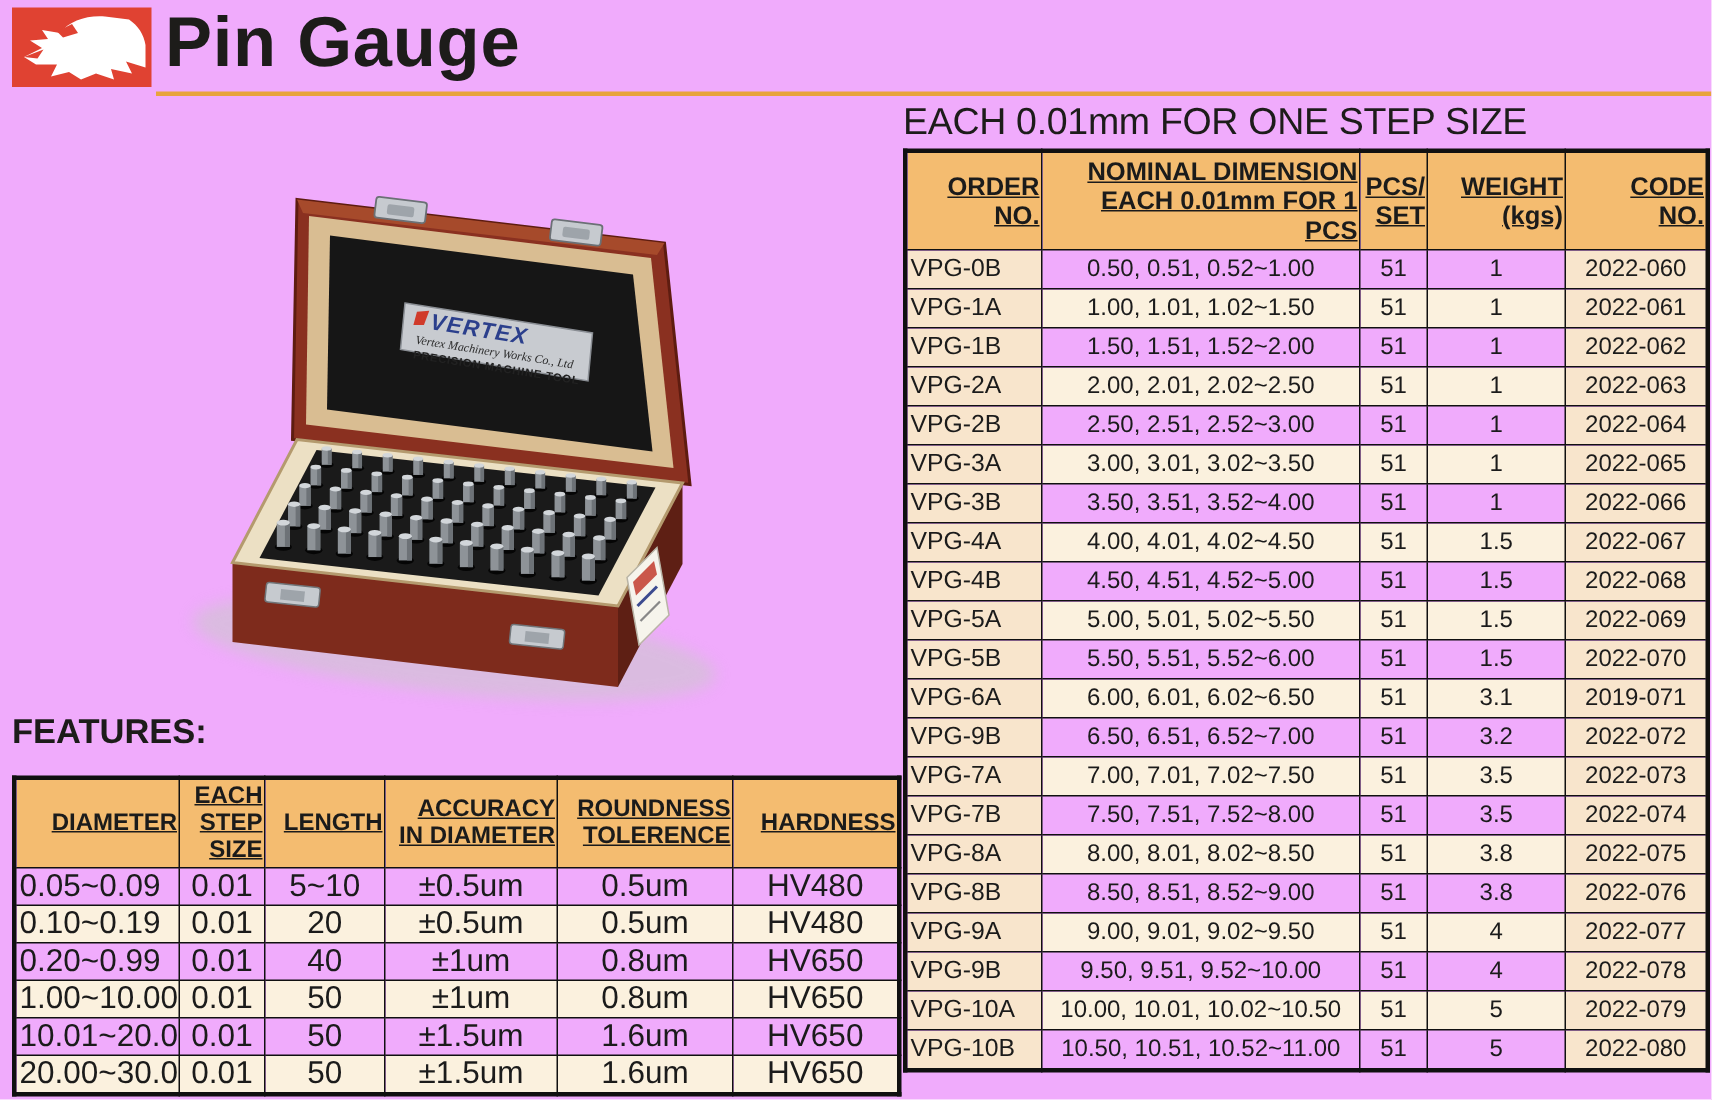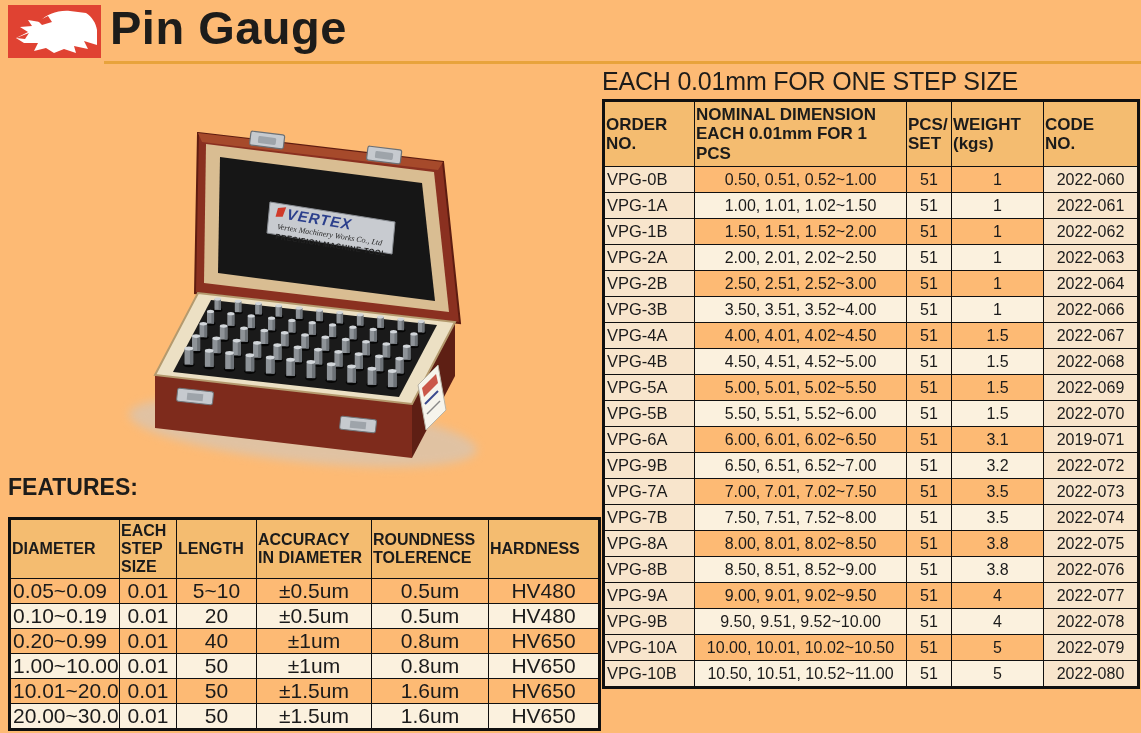--- a/index.html
+++ b/index.html
@@ -1,32 +1,32 @@
 <!DOCTYPE html>
 <html><head>
 <meta charset="utf-8">
 <style>
   html,body{margin:0;padding:0;background:#fff;}
-  .page{position:relative;width:1141px;height:733px;background:#fdba74;overflow:hidden;
+  .page{position:relative;width:1141px;height:733px;background:#f0abfc;overflow:hidden;
         font-family:"Liberation Sans", sans-serif;color:#1b1b1b;}
   
   .logo{position:absolute;left:8px;top:5px;width:93px;height:53px;background:#e04232;}
   .logo svg{display:block;width:100%;height:100%;}
   .title{position:absolute;left:110px;top:0px;font-size:47px;font-weight:bold;color:#1d1c1a;letter-spacing:0.5px;}
   .rule{position:absolute;left:104px;top:61px;width:1037px;height:3px;background:#e8a33c;}
   
   .photo{position:absolute;left:28px;top:80px;width:565px;height:405px;}
   
   .feat-heading{position:absolute;left:8px;top:474px;font-size:23px;font-weight:bold;color:#1d1c1a;}
   .step-heading{position:absolute;left:602px;top:67px;font-size:25px;font-weight:normal;color:#1d1c1a;letter-spacing:-0.2px;}
   
   table{border-collapse:collapse;table-layout:fixed;}
   th,td{border:1.6px solid #101010;overflow:hidden;}
   table{border:3px solid #101010;}
-  th{background:#f4bc70;font-weight:bold;white-space:pre-line;line-height:1.12;text-align:left;vertical-align:middle;padding:0 1px;}
+  th{background:#f4bc70;font-weight:bold;white-space:pre-line;line-height:1.12;text-align:right;vertical-align:middle;padding:0 1px;text-decoration:underline;}
   .step-table{position:absolute;left:602px;top:99px;width:535px;}
   .step-table th{font-size:17px;height:64px;}
   .step-table td{height:25px;font-size:16px;text-align:center;vertical-align:middle;padding:0 2px;}
   .step-table td.c-order{font-weight:normal;text-align:left;background:#f8e5cc;font-size:16.5px;}
   .step-table td.c-code{background:#f8e5cc;}
   .step-table tbody tr:nth-child(even) td.c-mid{background:#fbf1de;}
   .feat-table{position:absolute;left:8px;top:517px;width:590px;}
   .feat-table th{font-size:16px;height:58px;}
   .feat-table td{height:22px;font-size:21px;text-align:center;vertical-align:middle;padding:0 2px;}
   .feat-table td.c-diam{text-align:left;}
@@ -572,20 +572,27 @@
           <td class="c-code">2022-063</td>
         </tr>
         <tr>
           <td class="c-order">VPG-2B</td>
           <td class="c-mid">2.50, 2.51, 2.52~3.00</td>
           <td class="c-mid">51</td>
           <td class="c-mid">1</td>
           <td class="c-code">2022-064</td>
         </tr>
         <tr>
+          <td class="c-order">VPG-3A</td>
+          <td class="c-mid">3.00, 3.01, 3.02~3.50</td>
+          <td class="c-mid">51</td>
+          <td class="c-mid">1</td>
+          <td class="c-code">2022-065</td>
+        </tr>
+        <tr>
           <td class="c-order">VPG-3B</td>
           <td class="c-mid">3.50, 3.51, 3.52~4.00</td>
           <td class="c-mid">51</td>
           <td class="c-mid">1</td>
           <td class="c-code">2022-066</td>
         </tr>
         <tr>
           <td class="c-order">VPG-4A</td>
           <td class="c-mid">4.00, 4.01, 4.02~4.50</td>
           <td class="c-mid">51</td>

